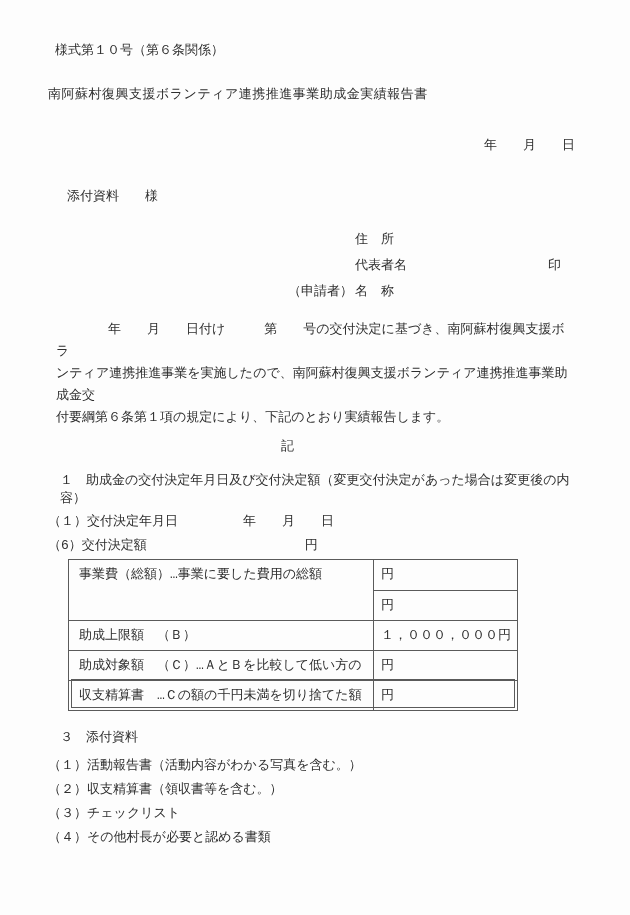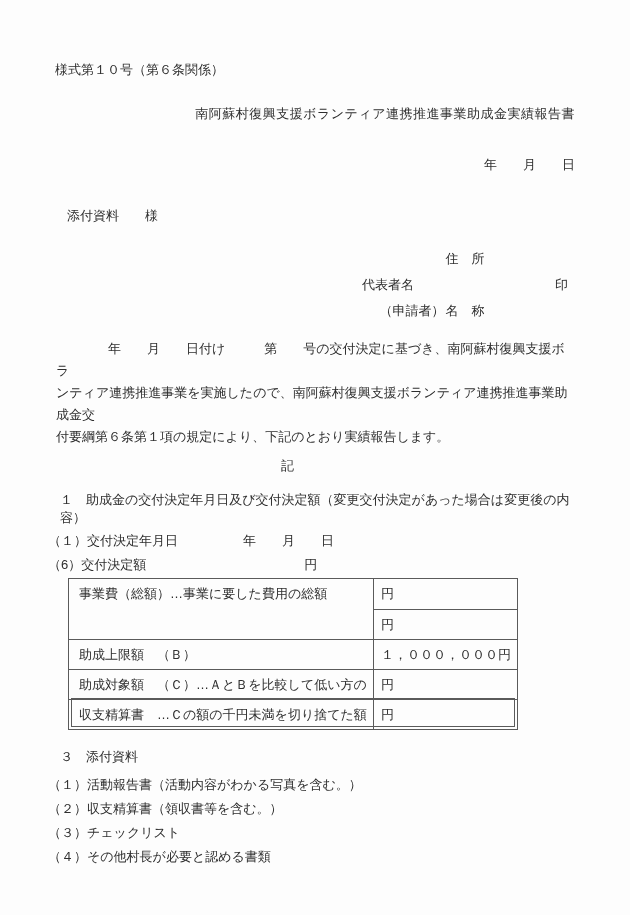--- a/index.html
+++ b/index.html
@@ -1,32 +1,32 @@
 <!DOCTYPE html>
 <html><head>
 <meta charset="utf-8">
 <style>
   html,body{margin:0;padding:0;background:#ffffff;}
   .page{
     position:relative;
     width:630px;height:915px;
     box-sizing:border-box;
-    padding:61px 55px 0 48px;
+    padding:42px 55px 0 48px;
     background:#fdfdfd;
-    font-family:Liberation Sans, sans-serif;
+    font-family:Liberation Mono, monospace;
     font-size:13px;
     color:#2e2e2e;
     overflow:hidden;
   }
   .line{line-height:18px;}
   .form-number{margin-left:7px;}
-  .doc-title{margin-top:26px;text-align:right;letter-spacing:.5px;}
+  .doc-title{margin-top:26px;text-align:left;letter-spacing:.5px;}
   .date-line{margin-top:33px;text-align:right;}
   .addressee{margin-top:33px;margin-left:19px;}
-  .applicant{margin-top:21px;margin-left:240px;text-align:center;}
+  .applicant{margin-top:21px;margin-left:240px;}
   .ap-row{height:26px;line-height:26px;}
   .ap-paren{display:inline-block;width:67px;}
   .ap-seal{margin-left:141px;}
   .body-par{margin-top:14px;margin-left:8px;line-height:22px;white-space:pre-line;}
   .record-marker{margin-top:9px;margin-right:48px;text-align:center;}
   .s-heading{margin-top:16px;margin-left:12px;line-height:18px;}
   .s-item{margin-top:4px;line-height:20px;}
   .s2-heading{margin-top:10px;margin-left:12px;line-height:15px;}
   .tbl{
     position:relative;

